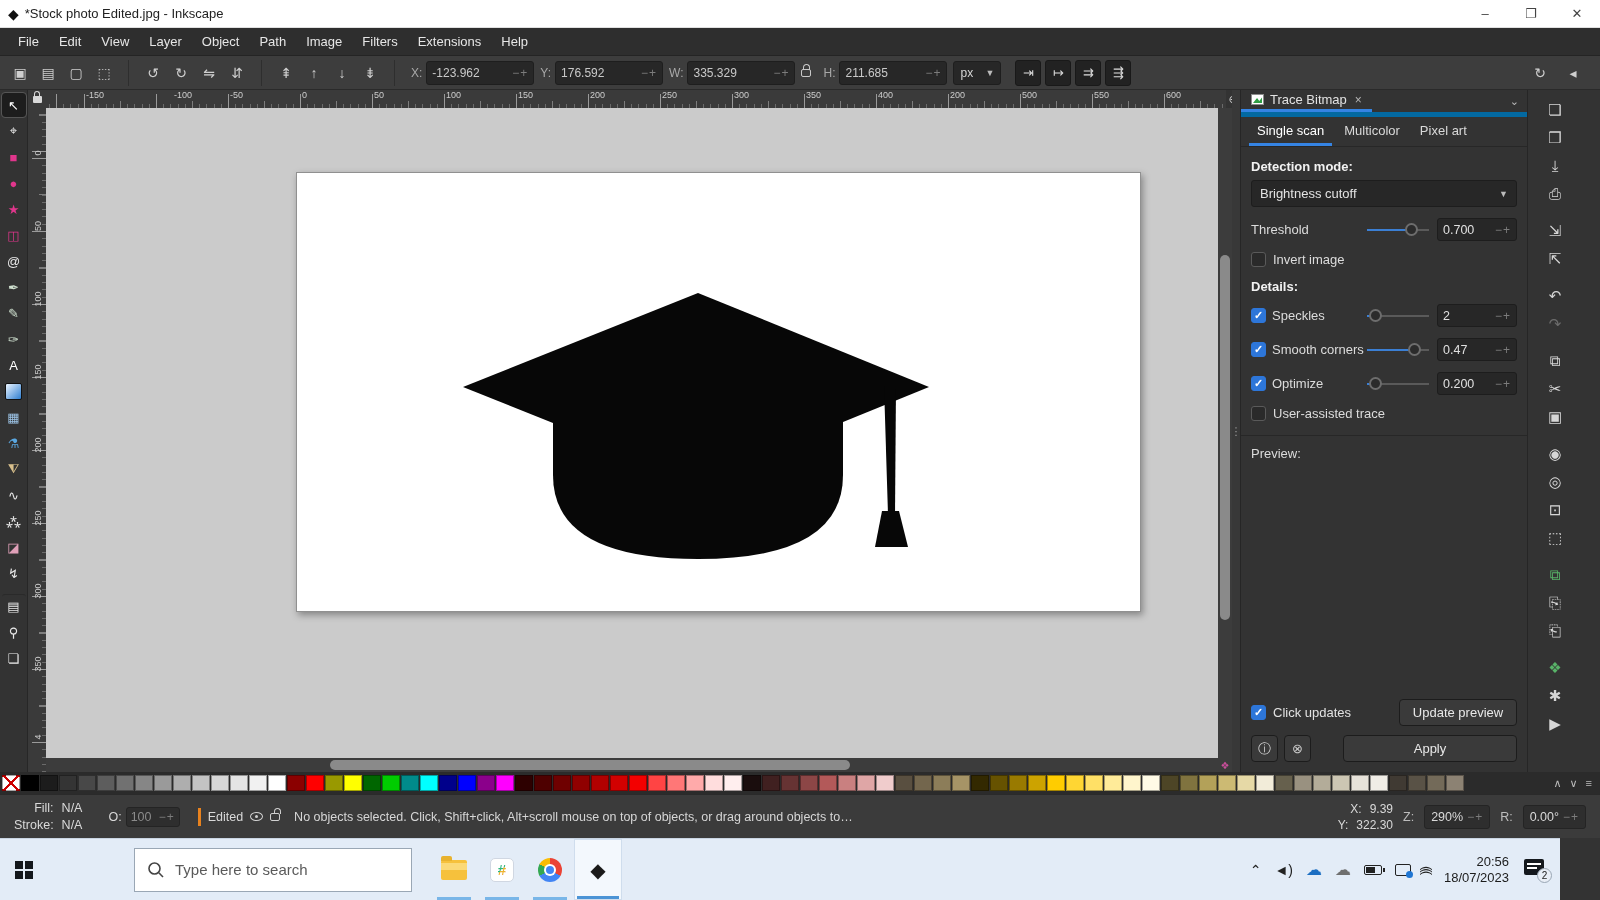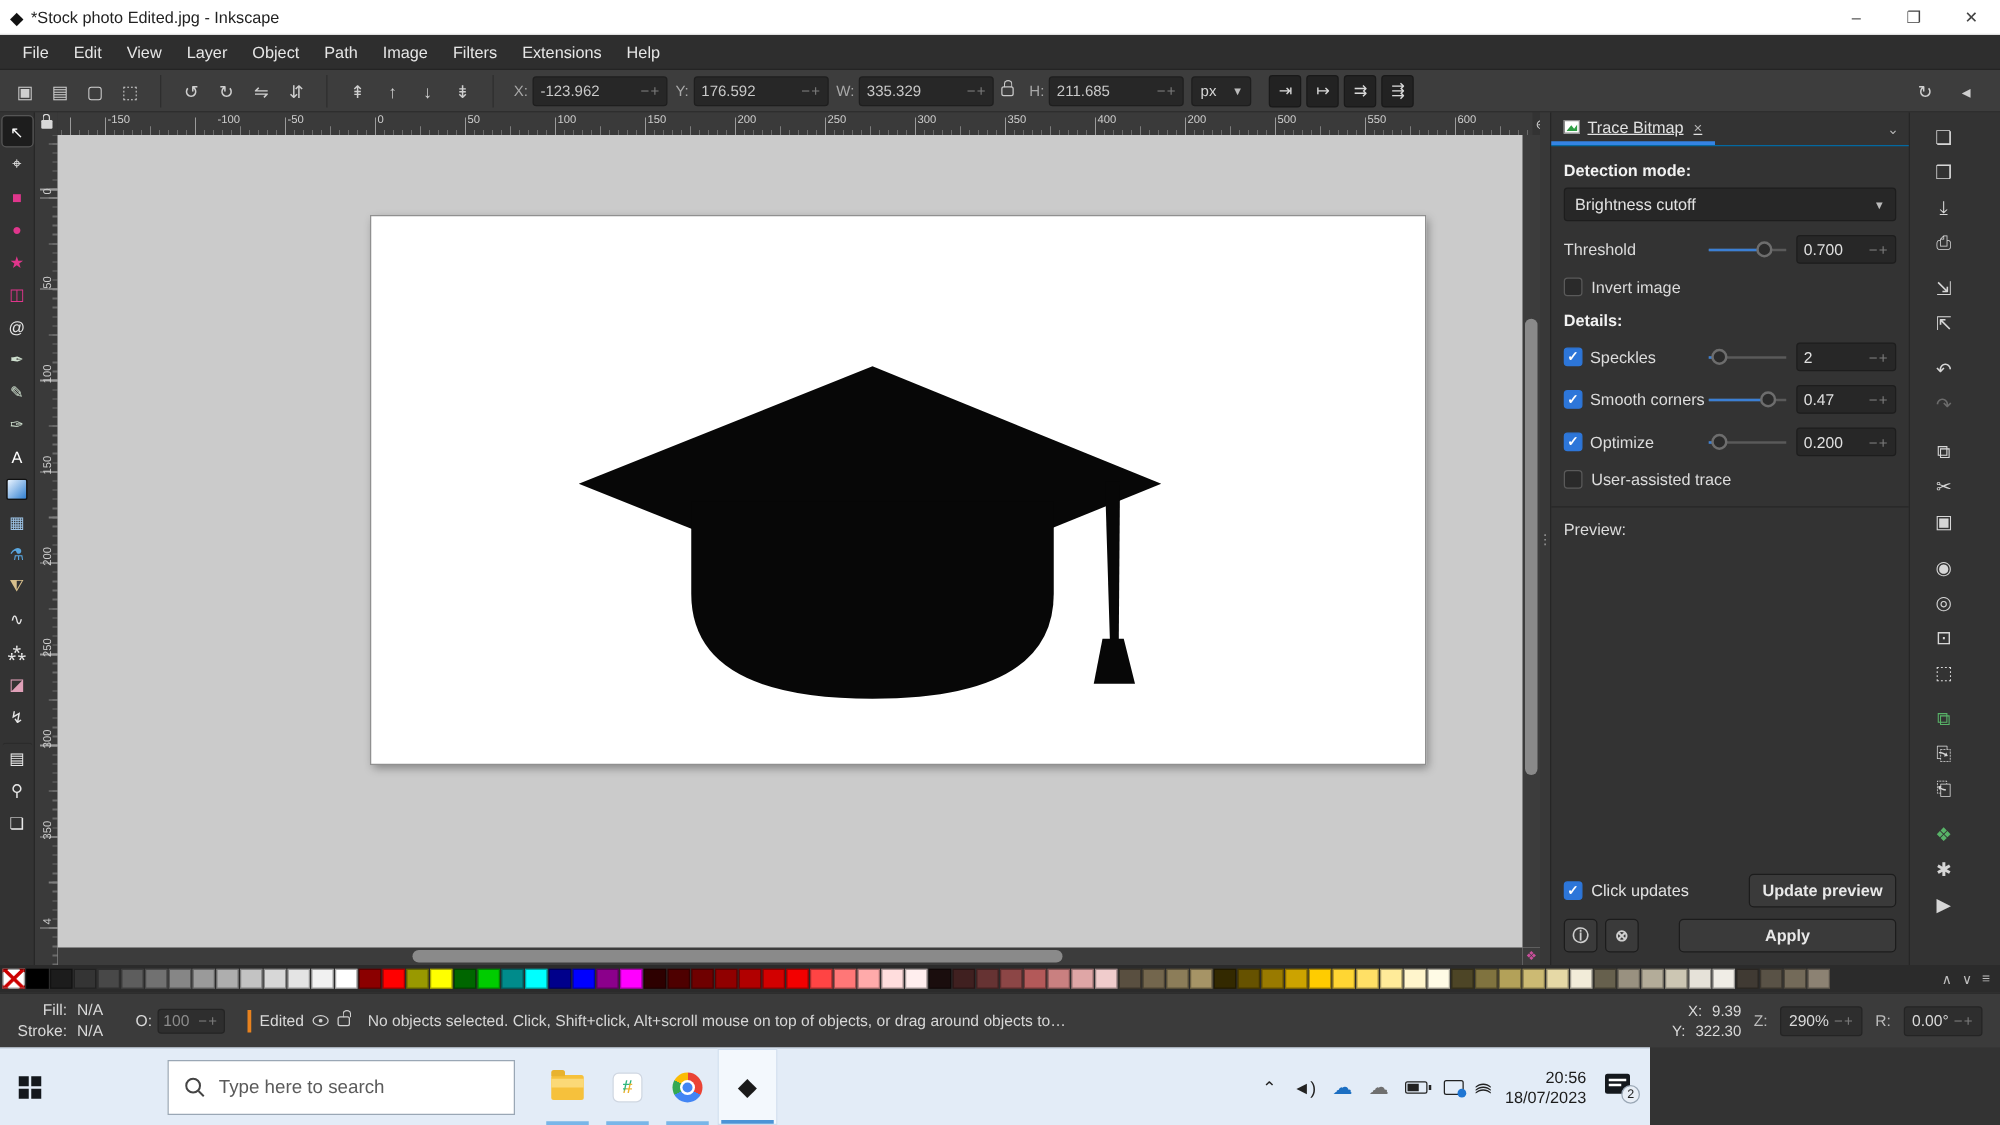--- a/index.html
+++ b/index.html
@@ -72,21 +72,21 @@
   #vscroll { position:absolute; right:0; top:0; width:14px; height:650px; background:#3c3c3c; }
   #vscroll .thumb { position:absolute; left:2px; width:10px; top:147px; height:365px; background:#8a8a8a; border-radius:5px; }
   #hscroll { position:absolute; left:0; bottom:0; width:1172px; height:14px; background:#3c3c3c; }
   #hscroll .thumb { position:absolute; top:2px; height:10px; left:284px; width:520px; background:#8a8a8a; border-radius:5px; }
   #canvas-cm-btn { position:absolute; right:0; bottom:0; width:14px; height:14px; background:#3c3c3c; color:#c94f9b; font-size:10px; display:flex; align-items:center; justify-content:center; }
 
   #dock-divider { position:absolute; left:1232px; top:0; width:8px; height:682px; background:#383838; color:#9a9a9a; display:flex; align-items:center; justify-content:center; font-size:11px; }
 
   
   #dock { position:absolute; left:1240px; top:0; width:288px; height:682px; background:#333; border-left:1px solid #262626; border-right:1px solid #262626; color:#e2e2e2; font-size:13px; display:flex; flex-direction:column; }
-  .dock-tabrow { height:27px; display:flex; align-items:center; border-bottom:1px solid #0369a1; position:relative;text-decoration:underline; }
+  .dock-tabrow { height:27px; display:flex; align-items:center; border-bottom:5px solid #0369a1; position:relative; }
   .dock-tab { display:flex; align-items:center; gap:6px; padding:0 10px; height:100%; border-bottom:3px solid #3584e4; }
   .imgicon { width:13px; height:11px; background:#fff; border:1px solid #8c8c8c; position:relative; }
   .imgicon:before { content:""; position:absolute; inset:1px; background:#2f9e44; clip-path:polygon(0 100%,45% 30%,70% 70%,100% 20%,100% 100%); }
   .dock-tab-close { color:#b5b5b5; font-size:12px; margin-left:2px; }
   .dock-tab-chevron { position:absolute; right:8px; color:#bbb; font-size:11px; }
   .subtabs { display:flex; gap:4px; padding:2px 8px 0 8px; border-bottom:1px solid #272727; }
   .subtab { padding:4px 8px 5px 8px; color:#d9d9d9; border-bottom:3px solid transparent; }
   .subtab.active { border-bottom-color:#3584e4; color:#fff; }
   .dock-body { padding:8px 10px 0 10px; display:flex; flex-direction:column; flex:1; }
   .bold-label { font-weight:bold; color:#f2f2f2; margin:4px 0 6px 0; }
@@ -100,21 +100,21 @@
   .valbox { width:80px; height:23px; background:#272727; border:1px solid #1d1d1d; border-radius:3px; display:flex; align-items:center; padding:0 5px; }
   .valbox .v { flex:1; color:#e0e0e0; font-size:12.5px; }
   .checkbox { width:15px; height:15px; border-radius:3px; background:#2a2a2a; border:1px solid #5a5a5a; display:inline-flex; align-items:center; justify-content:center; font-size:11px; color:#fff; }
   .checkbox.on { background:#2d76d9; border-color:#2d76d9; font-weight:bold; }
   .chk-row { display:flex; align-items:center; gap:7px; margin-top:11px; color:#dcdcdc; }
   .dock-sep { border-top:1px solid #272727; margin:14px -10px 0 -10px; }
   .preview-label { color:#dcdcdc; margin-top:10px; }
   .dock-bottom { margin-top:auto; padding-bottom:10px; }
   .live-row { display:flex; align-items:center; margin-bottom:9px; }
   .live-row .chk-wrap { display:flex; align-items:center; gap:7px; flex:1; }
-  .btn { background:#3a3a3a; border:1px solid #1c1c1c; border-radius:4px; color:#e8e8e8; display:flex; align-items:center; justify-content:center; font-size:13px;font-weight:bold; }
+  .btn { background:#3a3a3a; border:1px solid #1c1c1c; border-radius:4px; color:#e8e8e8; display:flex; align-items:center; justify-content:center; font-size:13px; }
   #update-preview-btn { width:118px; height:27px; }
   .apply-row { display:flex; align-items:center; gap:6px; }
   .icon-btn { width:27px; height:27px; font-size:13px; color:#cfcfcf; }
   #apply-btn { flex:1; height:27px; margin-left:26px; }
 
   
   #commandbar { position:absolute; left:1528px; top:0; width:72px; height:682px; background:#333; display:flex; flex-direction:column; align-items:flex-start; padding:6px 0 0 14px; }
   .cmdicon { width:26px; height:26px; display:flex; align-items:center; justify-content:center; color:#d6d6d6; font-size:15px; margin:1px 0; }
   .cmdicon.dim { opacity:.35; }
   .cmdicon.divided { margin-top:10px; }
@@ -140,21 +140,21 @@
   .lock-open { width:10px; height:8px; border:1.5px solid #d0d0d0; border-radius:2px; position:relative; }
   .lock-open:before { content:""; position:absolute; top:-6px; left:3px; width:5px; height:5px; border:1.5px solid #d0d0d0; border-bottom:none; border-radius:4px 4px 0 0; }
   .status-msg { margin-left:14px; color:#d6d6d6; white-space:nowrap; overflow:hidden; text-overflow:ellipsis; max-width:560px; }
   .sb-right { margin-left:auto; display:flex; align-items:center; gap:10px; padding-right:14px; }
   .xy-col { display:flex; flex-direction:column; align-items:flex-end; gap:2px; font-size:12px; }
   .xy-row { display:flex; gap:8px; }
   .zr-box { display:flex; align-items:center; gap:4px; background:#2e2e2e; border:1px solid #242424; border-radius:3px; height:24px; padding:0 6px; }
   .zr-label { color:#bdbdbd; }
 
   
-  #taskbar { position:absolute; top:838px; left:0; width:1320px; height:62px; background:#e3ecf7; display:flex; align-items:center; border-top:1px solid #c8d4e2; }
+  #taskbar { position:absolute; top:838px; left:0; width:1560px; height:62px; background:#e3ecf7; display:flex; align-items:center; border-top:1px solid #c8d4e2; }
   #start-btn { width:48px; height:100%; display:flex; align-items:center; justify-content:center; }
   .win-grid { display:grid; grid-template-columns:8px 8px; grid-template-rows:8px 8px; gap:2px; }
   .win-grid div { background:#13171c; }
   #search-box { width:278px; height:44px; background:#ffffff; border:1px solid #9aa7b5; display:flex; align-items:center; gap:10px; padding:0 12px; margin-left:86px; }
   #search-box svg { flex:0 0 auto; }
   #search-input { border:none; outline:none; font-size:15px; color:#444; width:200px; font-family:"Liberation Sans", sans-serif; background:transparent; }
   #search-input::placeholder { color:#5a5a5a; }
   .task-icons { display:flex; margin-left:18px; height:100%; }
   .task-btn { width:48px; height:100%; display:flex; align-items:center; justify-content:center; position:relative; }
   .task-btn .underline { position:absolute; bottom:0; left:7px; right:7px; height:3px; background:#79b6e8; }
@@ -351,20 +351,25 @@
   <div id="dock-divider">⋮</div>
 
   <div id="dock">
     <div class="dock-tabrow">
       <div class="dock-tab">
         <span class="imgicon"></span>
         <span>Trace Bitmap</span>
         <span class="dock-tab-close">×</span>
       </div>
       <span class="dock-tab-chevron">⌄</span>
+    </div>
+    <div class="subtabs">
+      <div class="subtab active">Single scan</div>
+      <div class="subtab">Multicolor</div>
+      <div class="subtab">Pixel art</div>
     </div>
 
     <div class="dock-body">
       <div class="bold-label">Detection mode:</div>
       <div class="dropdown">
         <span>Brightness cutoff</span>
         <span class="caret">▼</span>
       </div>
 
       <div class="ctl-row">

